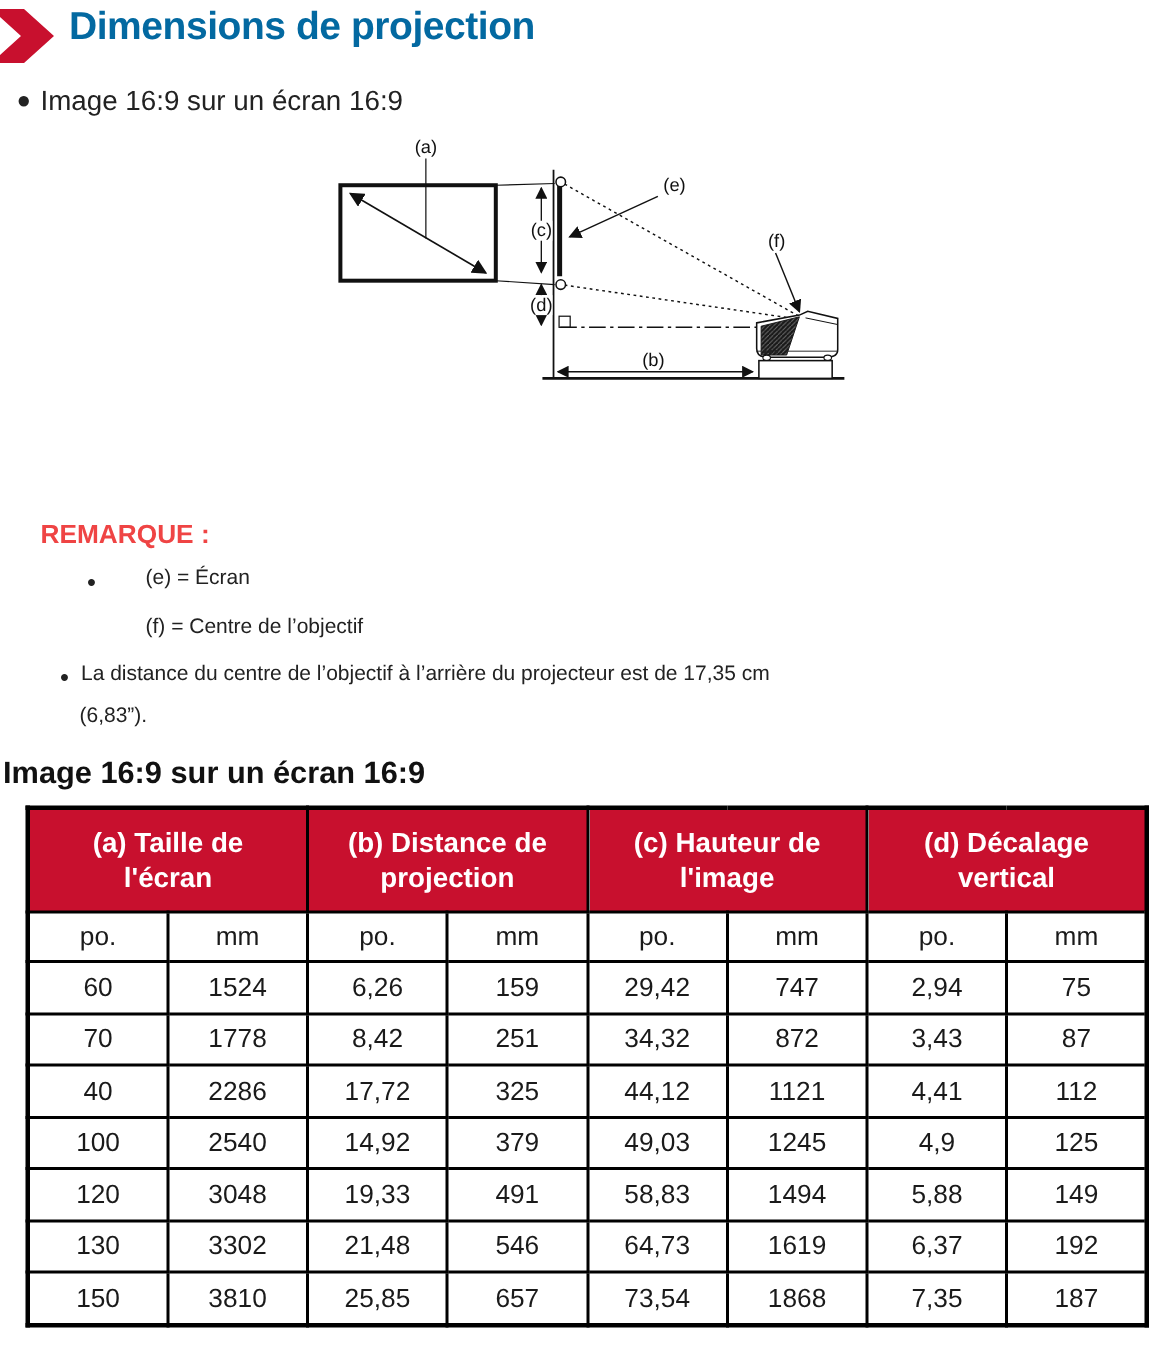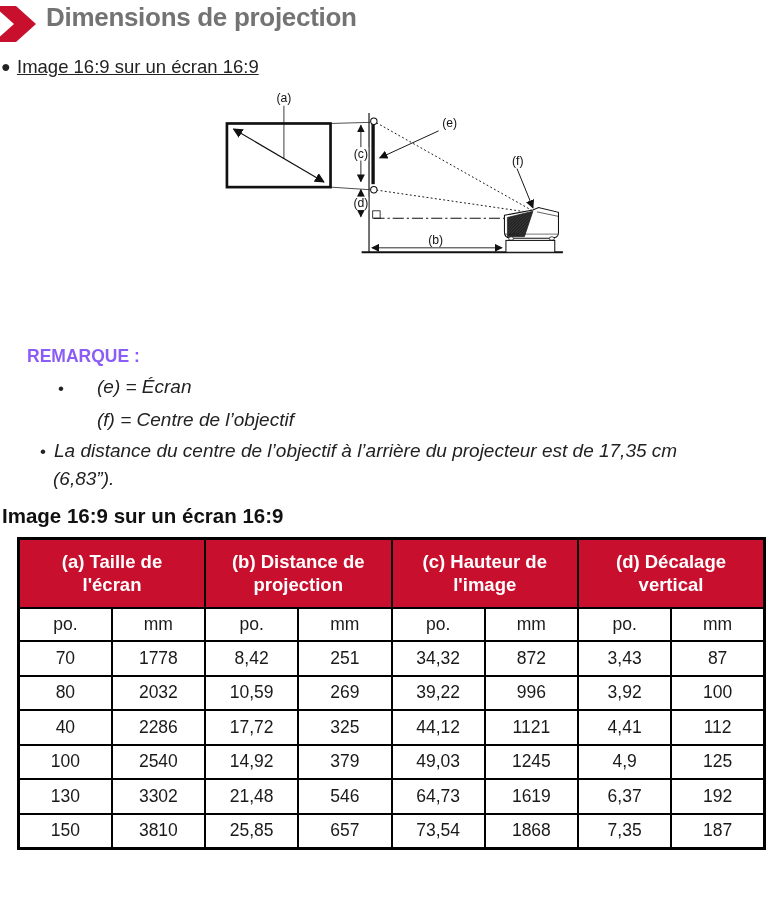--- a/index.html
+++ b/index.html
@@ -3,29 +3,29 @@
 <meta charset="utf-8">
 <style>
   html,body{margin:0;padding:0;}
   body{
     width:778px;height:900px;position:relative;overflow:hidden;
     background:#ffffff;color:#1a1a1a;
     font-family:"Liberation Sans", sans-serif;
   }
   .abs{position:absolute;}
   .doc-title{
-    left:46px;top:2px;font-size:26px;font-weight:bold;color:#737373;
+    left:46px;top:2px;font-size:26px;font-weight:bold;color:#0369a1;
     letter-spacing:-0.3px;
     text-align:right;
   }
   .chevron{left:0px;top:4px;}
-  .intro{left:1px;top:56px;font-size:18.5px;color:#222;text-decoration:underline;}
+  .intro{left:11px;top:56px;font-size:18.5px;color:#222;}
   .intro .blt{display:inline-block;width:16px;font-size:16px;vertical-align:1px;}
-  .note-heading{left:27px;top:346px;font-size:17.5px;font-weight:bold;color:#8b5cf6;}
-  .note-text{font-size:19px;color:#222;font-style:italic;}
+  .note-heading{left:27px;top:346px;font-size:17.5px;font-weight:bold;color:#ef4444;}
+  .note-text{font-size:14px;color:#222;}
   .bullet-dot{font-size:17px;color:#222;}
   .caption{left:2px;top:504px;font-size:20.5px;font-weight:bold;color:#111;}
   table.proj{
     position:absolute;left:17px;top:537px;width:749px;
     border-collapse:collapse;table-layout:fixed;
     border:3px solid #000;
   }
   table.proj th, table.proj td{
     border:2px solid #000;text-align:center;vertical-align:middle;
     overflow:hidden;
@@ -143,60 +143,70 @@
         <td>po.</td>
         <td>mm</td>
         <td>po.</td>
         <td>mm</td>
         <td>po.</td>
         <td>mm</td>
       </tr>
   </thead>
   <tbody class="data">
       <tr>
+        <td>60</td>
+        <td>1524</td>
+        <td>6,26</td>
+        <td>159</td>
+        <td>29,42</td>
+        <td>747</td>
+        <td>2,94</td>
+        <td>75</td>
+      </tr>
+      <tr>
         <td>70</td>
         <td>1778</td>
         <td>8,42</td>
         <td>251</td>
         <td>34,32</td>
         <td>872</td>
         <td>3,43</td>
         <td>87</td>
       </tr>
       <tr>
-        <td>80</td>
-        <td>2032</td>
-        <td>10,59</td>
-        <td>269</td>
-        <td>39,22</td>
-        <td>996</td>
-        <td>3,92</td>
-        <td>100</td>
-      </tr>
-      <tr>
         <td>40</td>
         <td>2286</td>
         <td>17,72</td>
         <td>325</td>
         <td>44,12</td>
         <td>1121</td>
         <td>4,41</td>
         <td>112</td>
       </tr>
       <tr>
         <td>100</td>
         <td>2540</td>
         <td>14,92</td>
         <td>379</td>
         <td>49,03</td>
         <td>1245</td>
         <td>4,9</td>
         <td>125</td>
       </tr>
       <tr>
+        <td>120</td>
+        <td>3048</td>
+        <td>19,33</td>
+        <td>491</td>
+        <td>58,83</td>
+        <td>1494</td>
+        <td>5,88</td>
+        <td>149</td>
+      </tr>
+      <tr>
         <td>130</td>
         <td>3302</td>
         <td>21,48</td>
         <td>546</td>
         <td>64,73</td>
         <td>1619</td>
         <td>6,37</td>
         <td>192</td>
       </tr>
       <tr>

